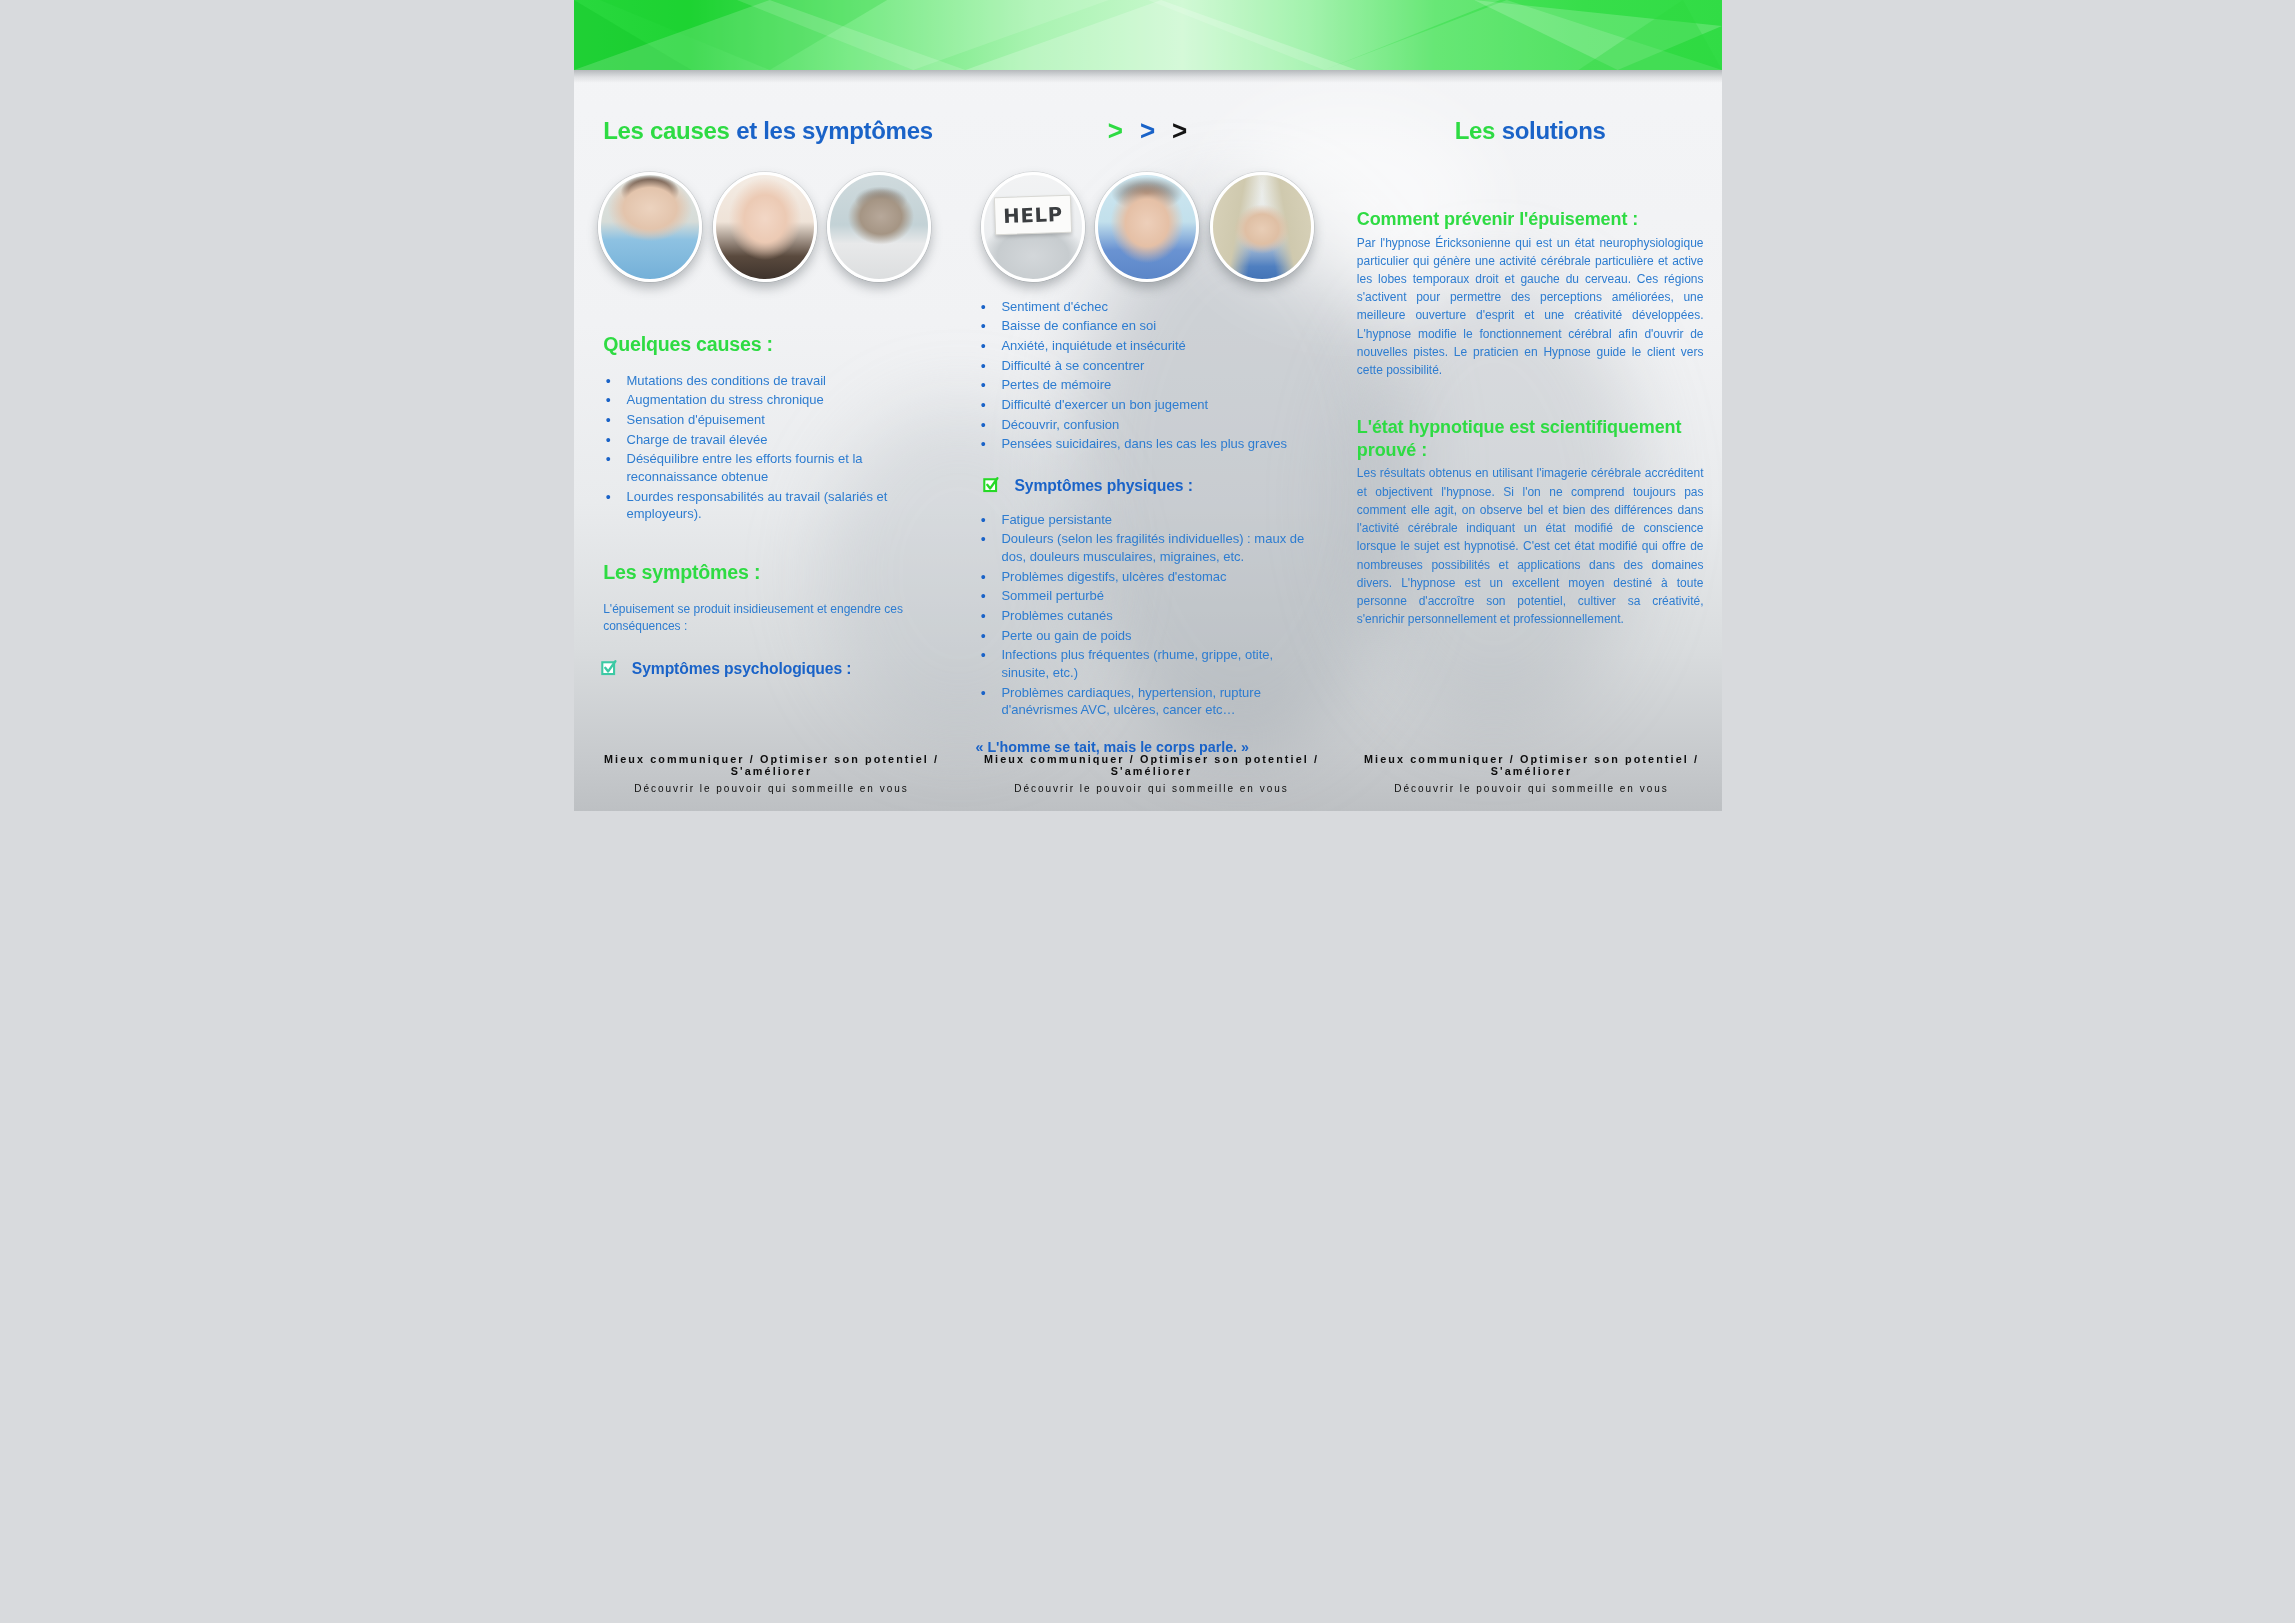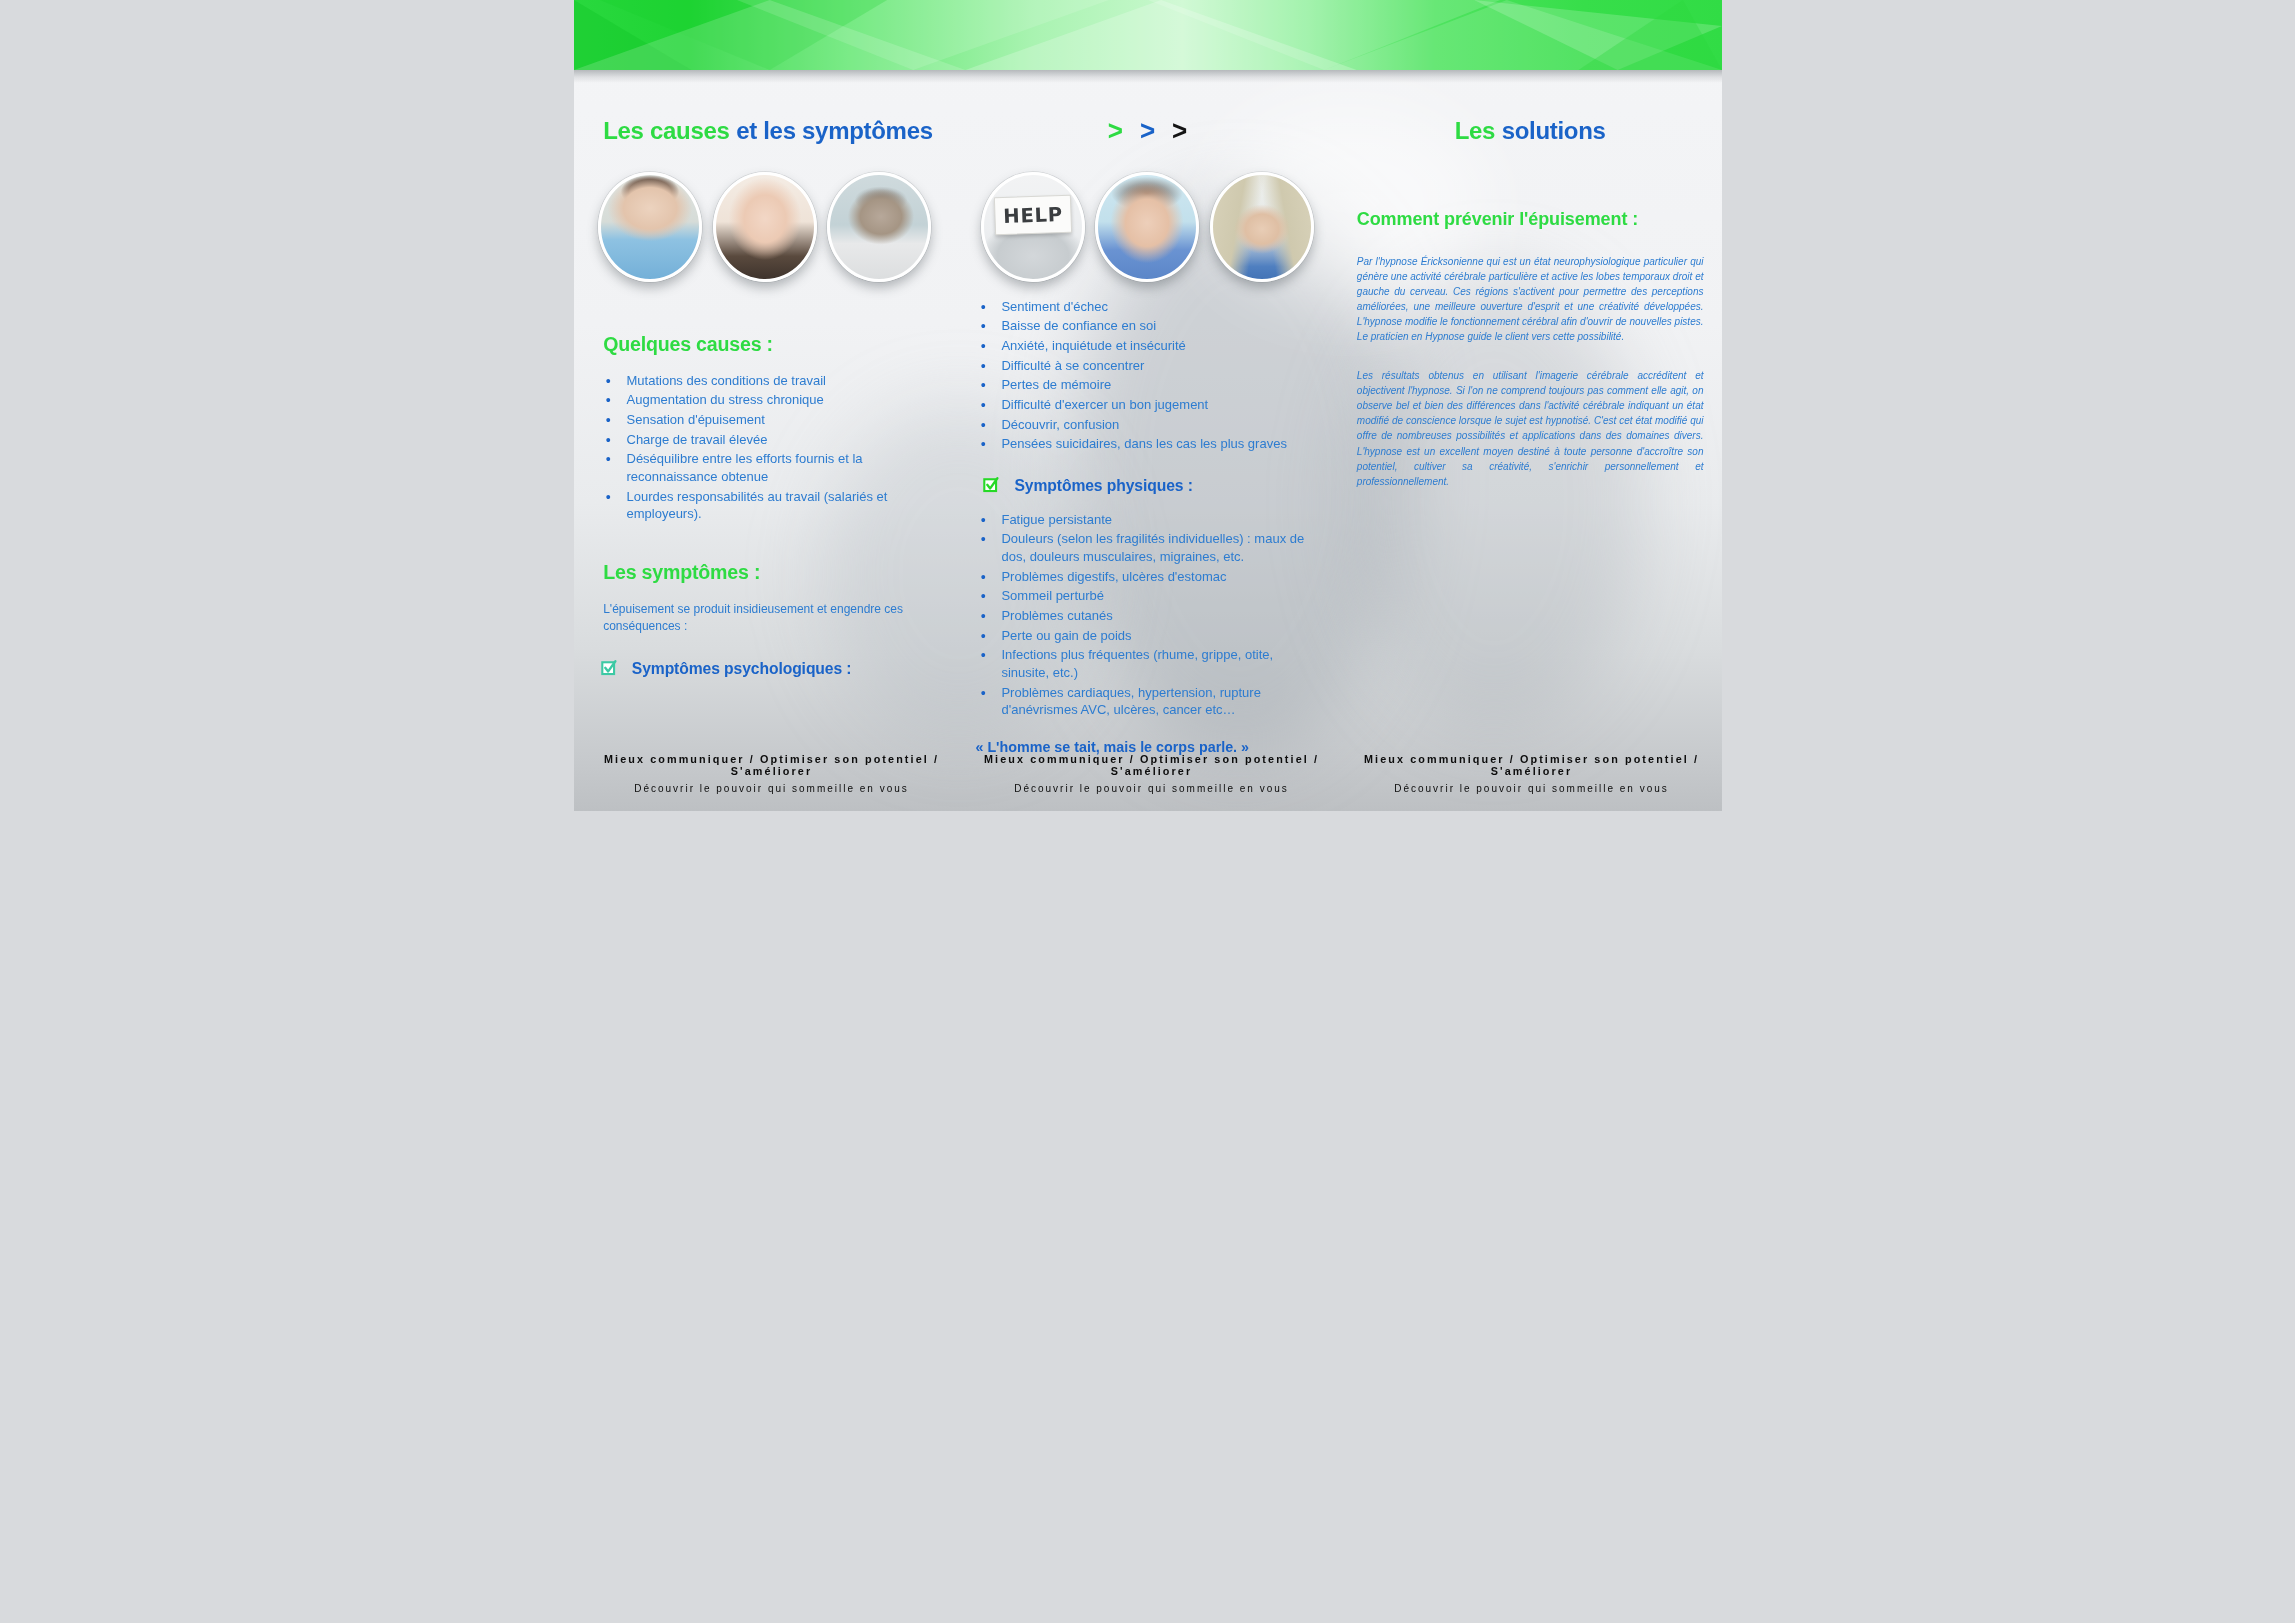--- a/index.html
+++ b/index.html
@@ -97,21 +97,21 @@
   .check-heading .chk{flex:0 0 auto;margin-top:1.3px;}
   .chk svg{display:block;}
   .check-heading .chk-label{font-size:15.7px;font-weight:800;color:#1a63c8;letter-spacing:-0.1px;padding-top:2px;}
 
   .mid-first-list{margin-top:33px;}
   .quote{font-size:14.3px;font-weight:800;color:#1a63c8;margin-top:19.6px;padding-left:1.3px;}
 
   
   .right-heading{font-size:18px;font-weight:700;color:#2edb43;margin-top:61px;letter-spacing:-0.1px;line-height:1.25;}
   .right-heading.second{margin-top:37px;}
-  .rpara{font-size:10px;color:#2d7cd0;line-height:1.52;text-align:justify;margin-top:23px;font-style:italic;}
+  .rpara{font-size:12px;color:#2d7cd0;line-height:1.52;text-align:justify;margin-top:3px;}
 
   
   .footer{position:absolute;left:8px;right:0;bottom:17px;z-index:4;
     display:grid;grid-template-columns:repeat(3,1fr);}
   .footer .f-cell{text-align:center;color:#0c0c0c;}
   .f-line1{font-size:10.8px;font-weight:700;letter-spacing:2.1px;}
   .f-line2{font-size:10px;font-weight:400;letter-spacing:2px;margin-top:6.5px;}
 </style>
 </head>
 <body>
@@ -249,20 +249,21 @@
     <div class="panel panel-right">
       <div class="title-row">
         <div class="main-title">
           <span class="t-green">Les</span><span class="t-blue">solutions</span>
         </div>
       </div>
 
       <div class="right-heading">Comment prévenir l'épuisement :</div>
       <div class="rpara">Par l'hypnose Éricksonienne qui est un état neurophysiologique particulier qui génère une activité cérébrale particulière et active les lobes temporaux droit et gauche du cerveau. Ces régions s'activent pour permettre des perceptions améliorées, une meilleure ouverture d'esprit et une créativité développées. L'hypnose modifie le fonctionnement cérébral afin d'ouvrir de nouvelles pistes. Le praticien en Hypnose guide le client vers cette possibilité.</div>
 
+      <div class="right-heading second">L'état hypnotique est scientifiquement prouvé :</div>
       <div class="rpara">Les résultats obtenus en utilisant l'imagerie cérébrale accréditent et objectivent l'hypnose. Si l'on ne comprend toujours pas comment elle agit, on observe bel et bien des différences dans l'activité cérébrale indiquant un état modifié de conscience lorsque le sujet est hypnotisé. C'est cet état modifié qui offre de nombreuses possibilités et applications dans des domaines divers. L'hypnose est un excellent moyen destiné à toute personne d'accroître son potentiel, cultiver sa créativité, s'enrichir personnellement et professionnellement.</div>
     </div>
 
   </div>
 
   <div class="footer">
     <div class="f-cell">
       <div class="f-line1">Mieux communiquer / Optimiser son potentiel / S'améliorer</div>
       <div class="f-line2">Découvrir le pouvoir qui sommeille en vous</div>
     </div>

